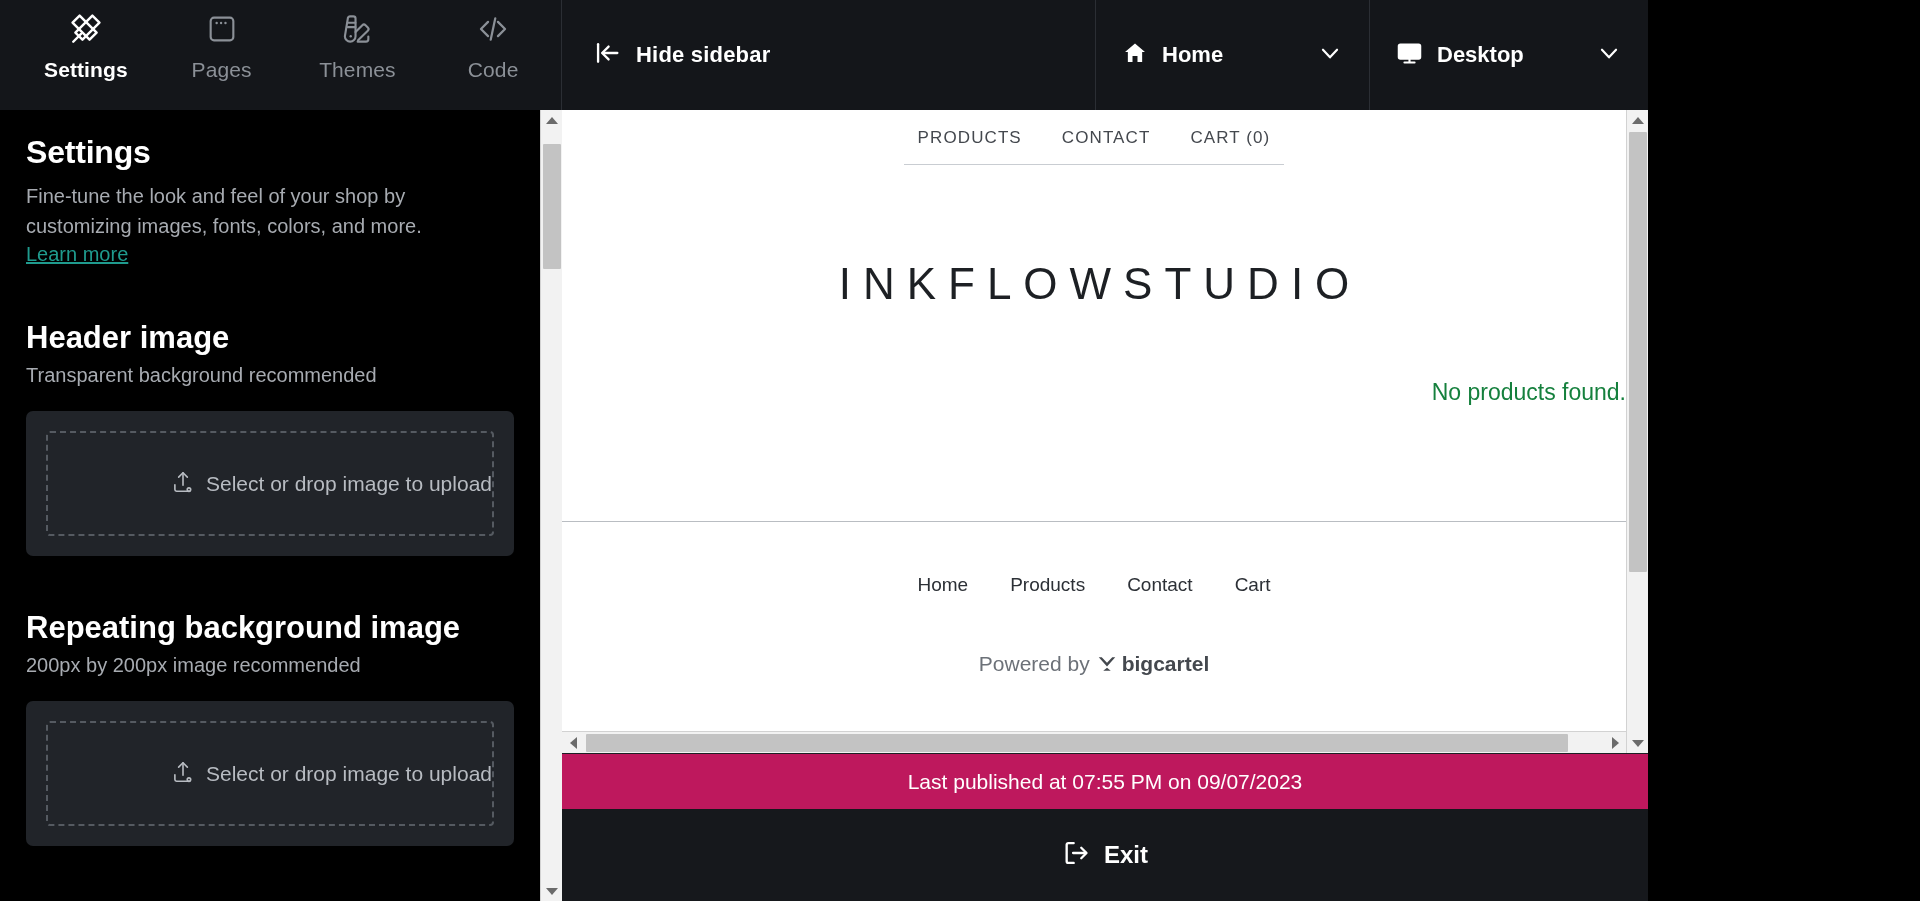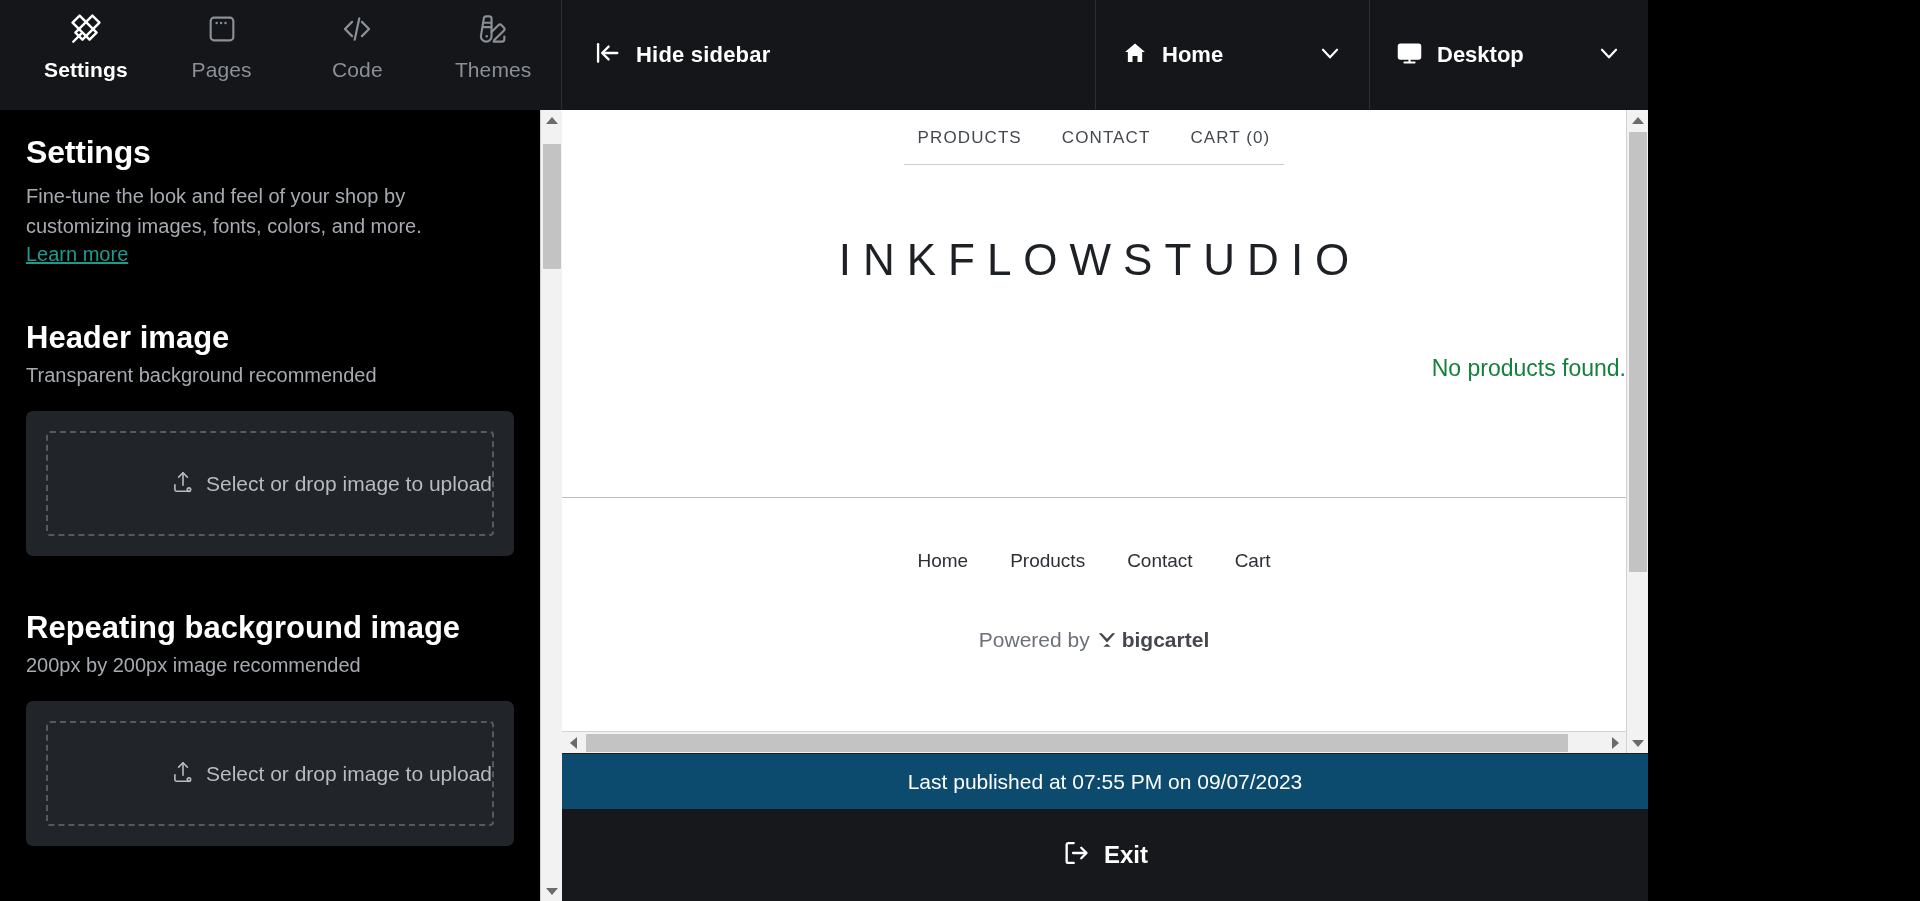--- a/index.html
+++ b/index.html
@@ -137,21 +137,21 @@
   }
   .site { padding-top: 18px; }
   .site-nav {
     display:flex; justify-content:center; gap: 40px;
     font-size: 17px; letter-spacing: 1.1px; color:#44484e;
   }
   .site-nav span { cursor:pointer; }
   .site-rule { width: 380px; height:1px; background:#c9cdd2; margin: 16px auto 0 auto; }
   .site-title {
     text-align:center;
-    margin-top: 70px;
+    margin-top: 94px;
     font-size: 44px;
     letter-spacing: 12px;
     color:#1d2024;
     font-weight: 400;
     padding-left: 12px;
   }
   .site-empty { text-align:right; margin-top: 70px; font-size:23px; color:#15803d; }
   .site-foot-rule { width: 1190px; height:1px; background:#b9bdc2; margin: 115px auto 0 auto; }
   .site-foot-nav {
     display:flex; justify-content:center; gap: 42px;
@@ -170,21 +170,21 @@
     background:#f2f2f2; border-top:1px solid #d2d2d2;
     display:flex; align-items:center;
   }
   .os-hscroll .arrow { width: 22px; height: 22px; display:flex; align-items:center; justify-content:center; cursor:pointer; }
   .os-hscroll .track { flex:1 1 auto; height:22px; position:relative; }
   .os-hscroll .thumb { position:absolute; top:2px; height:18px; background:#c3c3c3; border-radius:1px; cursor:pointer; }
 
   
   .publish-bar {
     height: 56px; flex: 0 0 56px;
-    background:#0c4a6e;
+    background:#be185d;
     display:flex; align-items:center; justify-content:center;
     color:#fff; font-size:21px;
     border-top: 1px solid #1d1f24;
   }
   .exit-bar {
     height: 92px; flex: 0 0 92px;
     background:#16181c;
     display:flex; align-items:center; justify-content:center;
   }
   .exit-btn { display:flex; align-items:center; gap:14px; cursor:pointer; }
@@ -214,45 +214,45 @@
       <div class="tool">
         <span class="glyph">
           <svg width="32" height="32" viewBox="0 0 24 24" fill="none" stroke="currentColor" stroke-width="1.6" stroke-linecap="round" stroke-linejoin="round">
             <rect x="3.5" y="3.5" width="17" height="17" rx="2.5"></rect>
             <circle cx="8" cy="7.5" r="0.9" fill="currentColor" stroke="none"></circle>
             <circle cx="11.3" cy="7.5" r="0.9" fill="currentColor" stroke="none"></circle>
             <circle cx="14.6" cy="7.5" r="0.9" fill="currentColor" stroke="none"></circle>
           </svg>
         </span>
         <span class="tlabel">Pages</span>
-      </div>
-
-      <div class="tool">
-        <span class="glyph">
-          <svg width="34" height="34" viewBox="0 0 24 24" fill="none" stroke="currentColor" stroke-width="1.6" stroke-linecap="round" stroke-linejoin="round">
-            <polyline points="8.5,7 3.5,12 8.5,17"></polyline>
-            <polyline points="15.5,7 20.5,12 15.5,17"></polyline>
-            <line x1="13.6" y1="4.5" x2="10.4" y2="19.5"></line>
-          </svg>
-        </span>
-        <span class="tlabel">Code</span>
       </div>
 
       <div class="tool">
         <span class="glyph">
           <svg width="32" height="32" viewBox="0 0 24 24" fill="none" stroke="currentColor" stroke-width="1.6" stroke-linecap="round" stroke-linejoin="round">
             <path d="M3.5 4.2a1.7 1.7 0 0 1 1.7-1.7h2.4a1.7 1.7 0 0 1 1.7 1.7v13.3a4 4 0 0 1-8 0z" transform="translate(1.6 0)"></path>
             <line x1="5.1" y1="7.3" x2="10.8" y2="7.3"></line>
             <line x1="5.1" y1="10.6" x2="10.8" y2="10.6"></line>
             <circle cx="7.3" cy="17.4" r="0.9" fill="currentColor" stroke="none"></circle>
             <path d="M10.9 14.3l5.1-5.1a1.7 1.7 0 0 1 2.4 0l1.7 1.7a1.7 1.7 0 0 1 0 2.4l-7.3 7.2"></path>
             <path d="M12.5 21.5h6.2a1.8 1.8 0 0 0 1.8-1.8v-2.1"></path>
           </svg>
         </span>
         <span class="tlabel">Themes</span>
+      </div>
+
+      <div class="tool">
+        <span class="glyph">
+          <svg width="34" height="34" viewBox="0 0 24 24" fill="none" stroke="currentColor" stroke-width="1.6" stroke-linecap="round" stroke-linejoin="round">
+            <polyline points="8.5,7 3.5,12 8.5,17"></polyline>
+            <polyline points="15.5,7 20.5,12 15.5,17"></polyline>
+            <line x1="13.6" y1="4.5" x2="10.4" y2="19.5"></line>
+          </svg>
+        </span>
+        <span class="tlabel">Code</span>
       </div>
     </div>
 
     <div class="hidebar">
       <span class="hb-inner">
         <span>
           <svg width="28" height="28" viewBox="0 0 24 24" fill="none" stroke="#fff" stroke-width="2" stroke-linecap="round" stroke-linejoin="round">
             <line x1="3.5" y1="4.5" x2="3.5" y2="19.5"></line>
             <line x1="20" y1="12" x2="7.5" y2="12"></line>
             <polyline points="12.5,6.5 7,12 12.5,17.5"></polyline>

